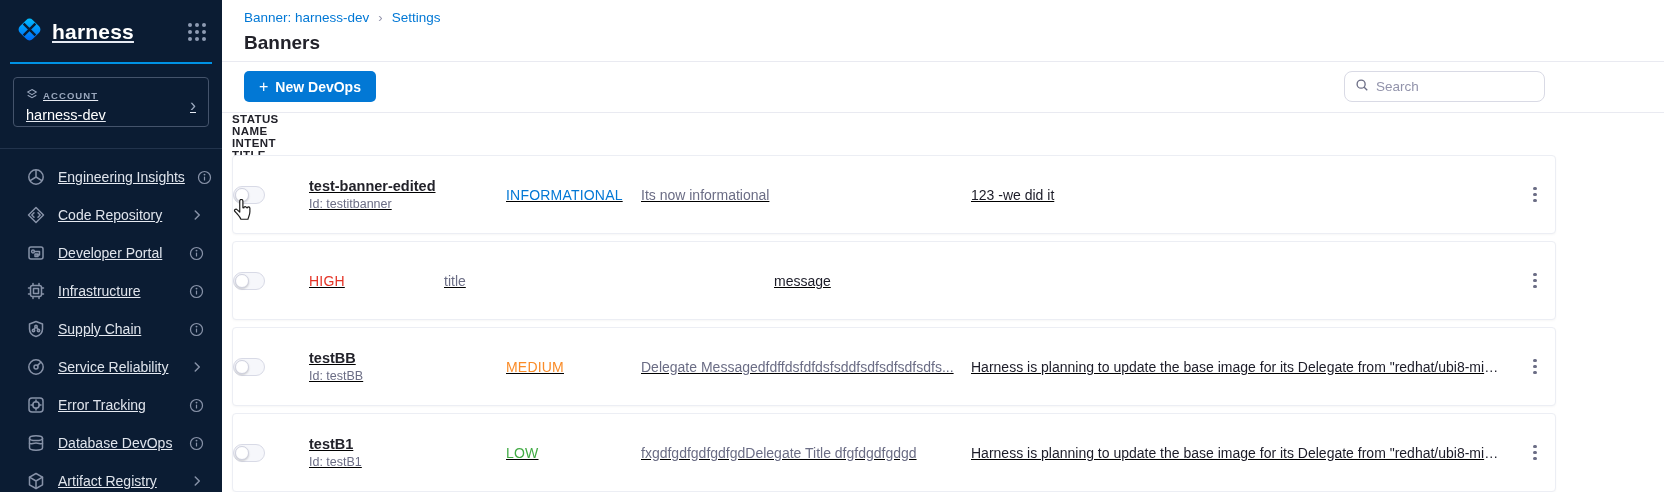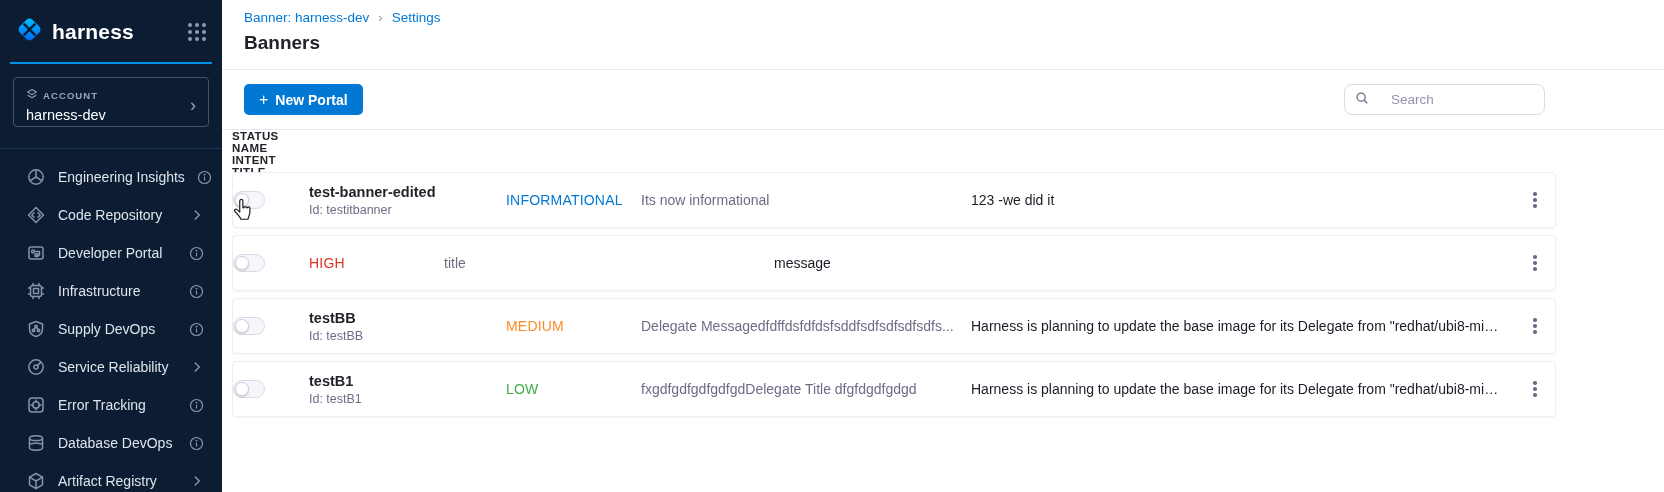--- a/index.html
+++ b/index.html
@@ -2,21 +2,21 @@
 <html><head>
 <meta charset="utf-8">
 <style>
   * { margin:0; padding:0; box-sizing:border-box; }
   html,body { width:1664px; height:492px; overflow:hidden; background:#fff;
     font-family:"Liberation Sans", sans-serif; }
   .app { display:flex; width:1664px; height:492px; position:relative; }
 
   
   .sidebar { width:222px; flex-shrink:0; background:#0b1c33; color:#e6eaf2;
-    display:flex; flex-direction:column; position:relative; }
+    display:flex; flex-direction:column; position:relative;text-decoration:underline; }
   .side-head { display:flex; align-items:center; padding:15px 16px 0 15px; }
   .logo-wrap { display:flex; align-items:center; gap:8px; }
   .logo-text { font-size:21px; font-weight:700; color:#fff; letter-spacing:.2px; }
   .grid-icon { margin-left:auto; display:grid; grid-template-columns:repeat(3,4px);
     gap:3px; cursor:pointer; }
   .grid-icon i { width:4px; height:4px; border-radius:50%; background:#8e9bb3; }
   .accent-line { margin:14px 10px 0 10px; border-bottom:2px solid #0092e4; }
   .account-card { margin:13px 13px 0 13px; border:1px solid #44536b; border-radius:4px;
     padding:8px 12px 3px 12px; display:flex; align-items:center; cursor:pointer; }
   .acct-left { display:flex; flex-direction:column; gap:3px; }
@@ -41,40 +41,40 @@
   .crumb-sep { color:#9293ab; font-size:13px; }
   .page-title { margin-top:7px; font-size:19px; font-weight:700; color:#22222a; }
 
   .toolbar { height:60px; display:flex; align-items:center;
     padding:0 119px 0 22px; border-bottom:1px solid #e9eaf1; }
   .btn-primary { display:inline-flex; align-items:center; gap:7px; background:#0278d5;
     color:#fff; border:none; border-radius:5px; height:31px; padding:0 15px;
     font-size:14px; font-weight:700; font-family:inherit; cursor:pointer; }
   .btn-plus { font-size:16px; font-weight:400; line-height:1; }
   .search-box { margin-left:auto; width:201px; height:31px; border:1px solid #d9dae5;
-    border-radius:8px; display:flex; align-items:center; padding:0 10px; gap:22px; background:#fff; }
+    border-radius:8px; display:flex; align-items:center; padding:0 10px; gap:7px; background:#fff; }
   .search-box svg { flex-shrink:0; }
   .search-input { border:none; outline:none; flex:1; min-width:0; font-size:13.5px;
     font-family:inherit; color:#22222a; background:transparent; }
   .search-input::placeholder { color:#9293ab; }
 
   
   .table-wrap { margin:0 108px 0 10px; }
   .thead { height:42px; display:flex; align-items:flex-start;flex-direction:column; }
   .th { font-size:11.5px; font-weight:700; color:#22222a; letter-spacing:.4px; }
   .c-status { width:76px; flex-shrink:0; }
   .c-name { width:197px; flex-shrink:0; }
   .c-intent { width:135px; flex-shrink:0; }
   .c-title { width:330px; flex-shrink:0; }
   .c-message { flex:1; min-width:0; }
   .c-menu { width:40px; flex-shrink:0; display:flex; justify-content:center; }
 
   .tbody { display:flex; flex-direction:column; gap:7px; }
-  .row-card { height:56px; background:#fff; border:1px solid #eceef4; border-radius:4px;
-    display:flex; align-items:center; box-shadow:0 1px 2px rgba(40,41,61,.04); }
+  .row-card { height:79px; background:#fff; border:1px solid #eceef4; border-radius:4px;
+    display:flex; align-items:center; box-shadow:0 1px 2px rgba(40,41,61,.04);text-decoration:underline; }
   .toggle { width:32px; height:18px; border-radius:9px; background:#f6f7fb;
     border:1px solid #d8dae6; position:relative; cursor:pointer; }
   .toggle .knob { position:absolute; left:1px; top:1px; width:14px; height:14px;
     border-radius:50%; background:#fff; border:1px solid #cfd1df;
     box-shadow:0 1px 2px rgba(0,0,0,.18); }
   .cell-name .nm { font-size:14.5px; font-weight:600; color:#22222a; }
   .cell-name .id { font-size:12.5px; color:#6b6d85; margin-top:3px; }
   .intent-txt { font-size:14px; font-weight:500; letter-spacing:.2px; }
   .title-txt { font-size:14px; color:#6b6d85; white-space:nowrap; overflow:hidden;
     text-overflow:ellipsis; padding-right:12px; }
@@ -211,21 +211,21 @@
   <div class="side-item">
     <span class="s-icon">
             <svg width="18" height="18" viewBox="0 0 18 18" fill="none" stroke="currentColor" stroke-width="1.5" stroke-linecap="round" stroke-linejoin="round">
               <path d="M9 1.5 L15.5 4 V9 C15.5 13 12.5 15.5 9 16.5 C5.5 15.5 2.5 13 2.5 9 V4 Z"></path>
               <circle cx="9" cy="6.5" r="1.2"></circle>
               <circle cx="6.5" cy="10.5" r="1.2"></circle>
               <circle cx="11.5" cy="10.5" r="1.2"></circle>
               <path d="M8.2 7.6 L7 9.5 M9.8 7.6 L11 9.5"></path>
             </svg>
           </span>
-    <span class="s-label">Supply DevOps</span>
+    <span class="s-label">Supply Chain</span>
     <span class="s-trail">
             <svg width="15" height="15" viewBox="0 0 16 16">
               <circle cx="8" cy="8" r="6.4" fill="none" stroke="currentColor" stroke-width="1.3"></circle>
               <circle cx="8" cy="4.9" r="1" fill="currentColor"></circle>
               <rect x="7.35" y="6.9" width="1.3" height="4.4" rx="0.6" fill="currentColor"></rect>
             </svg>
           </span>
   </div>
 
   <div class="side-item">
@@ -304,21 +304,21 @@
         <a class="crumb-link">Banner: harness-dev</a>
         <span class="crumb-sep">›</span>
         <a class="crumb-link">Settings</a>
       </div>
       <div class="page-title">Banners</div>
     </div>
 
     <div class="toolbar">
       <button class="btn-primary">
         <span class="btn-plus">+</span>
-        <span>New Portal</span>
+        <span>New DevOps</span>
       </button>
       <div class="search-box">
         <span>
           <svg width="14" height="14" viewBox="0 0 16 16" fill="none" stroke="#6b6d85" stroke-width="1.5">
             <circle cx="7" cy="7" r="4.6"></circle>
               <path d="M10.5 10.5 L14 14"></path>
           </svg>
         </span>
         <input class="search-input" placeholder="Search" style="">
       </div>

